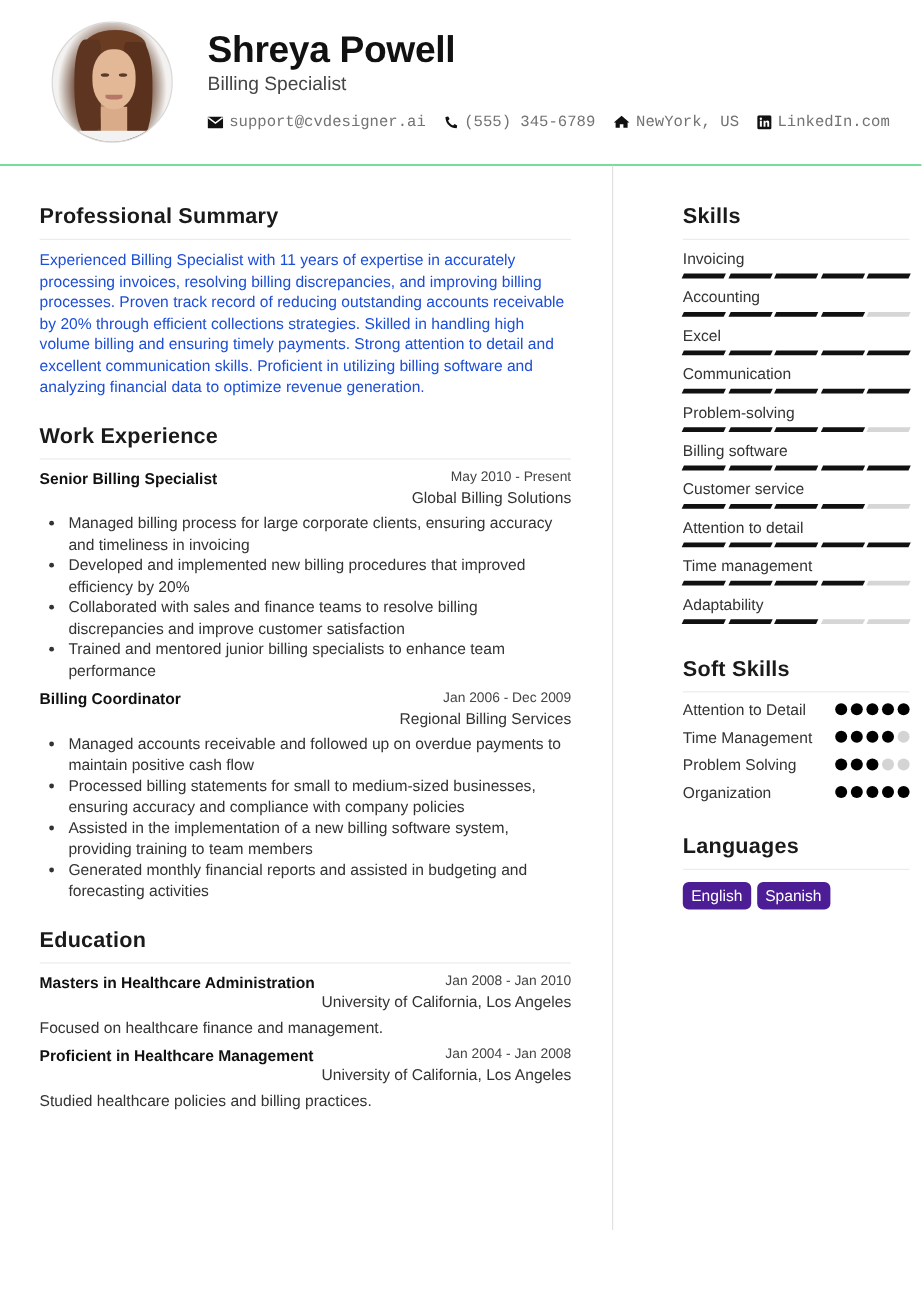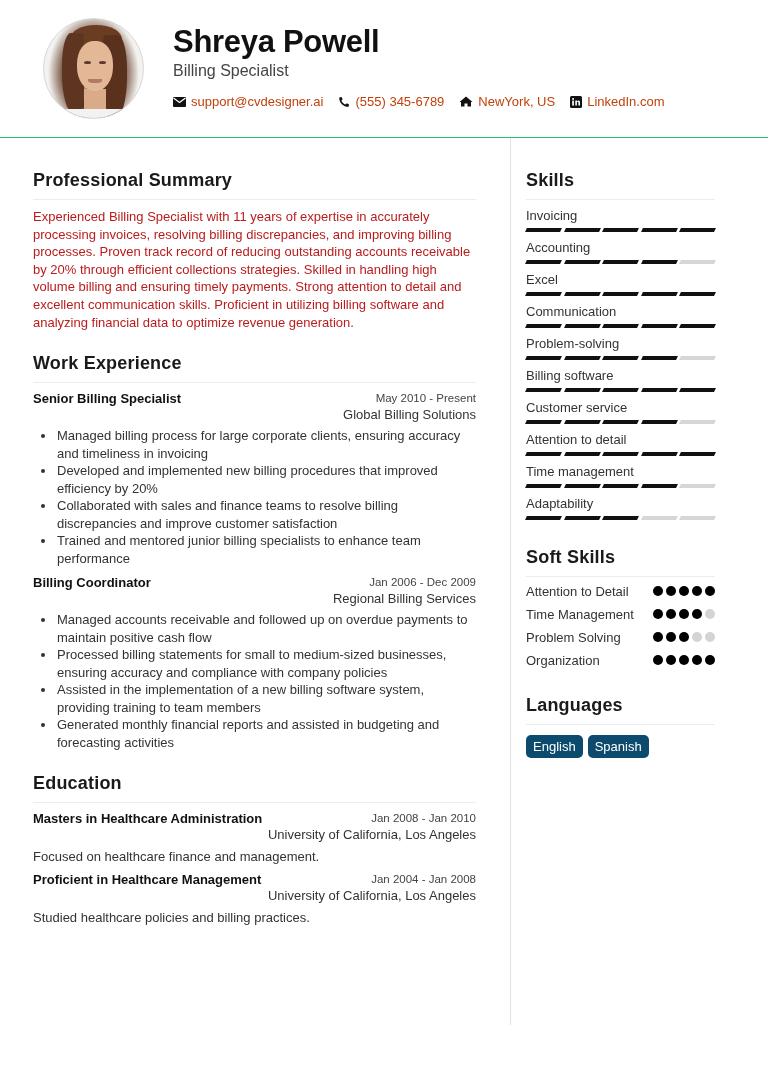--- a/index.html
+++ b/index.html
@@ -20,31 +20,31 @@
   .photo .hair-top { position: absolute; left: 26px; top: 6px; width: 52px; height: 28px; border-radius: 50% 50% 20% 20%; background: #6a3c22; }
   .photo .face { position: absolute; left: 33px; top: 22px; width: 36px; height: 50px; border-radius: 45% 45% 48% 48%; background: #e2b896; }
   .photo .eye { position: absolute; top: 42px; width: 7px; height: 3px; border-radius: 50%; background: #5a3a2a; }
   .photo .eye.l { left: 40px; } .photo .eye.r { left: 55px; }
   .photo .mouth { position: absolute; left: 44px; top: 60px; width: 14px; height: 4px; border-radius: 0 0 50% 50%; background: #b77766; }
   .photo .neck { position: absolute; left: 40px; top: 70px; width: 22px; height: 30px; background: #d9ab88; }
   .photo .shirt { position: absolute; left: 22px; top: 90px; width: 58px; height: 20px; background: #f2f2f2; }
 
   .name { position: absolute; left: 173px; top: 24px; font-size: 31px; font-weight: bold; color: #111111; letter-spacing: -0.3px; }
   .role { position: absolute; left: 173px; top: 62px; font-size: 16px; color: #444444; }
-  .contacts { position: absolute; left: 173px; top: 94px; display: flex; align-items: center; font-size: 13px; color: #c2410c; }
+  .contacts { position: absolute; left: 173px; top: 94px; display: flex; align-items: center; font-size: 13px; color: #737373; font-family: Liberation Mono, monospace; }
   .contact { display: flex; align-items: center; margin-right: 15px; }
   .contact svg { margin-right: 5px; flex: none; }
 
   
   .vline { position: absolute; left: 510px; top: 138px; width: 1px; height: 887px; background: #e2e2e2; }
   .left { position: absolute; left: 33px; top: 170px; width: 443px; }
-  .right { position: absolute; left: 526px; top: 170px; width: 189px; }
+  .right { position: absolute; left: 569px; top: 170px; width: 189px; }
 
   .section-title { font-size: 18px; font-weight: bold; color: #1a1a1a; letter-spacing: 0.2px; padding-bottom: 8px; border-bottom: 1px solid #ececec; }
-  .summary { font-size: 13px; line-height: 17.6px; color: #b91c1c; margin-top: 8px; }
+  .summary { font-size: 13px; line-height: 17.6px; color: #1d4ed8; margin-top: 8px; }
 
   .sec { margin-top: 22px; }
   .entry { margin-top: 8px; }
   .entry-head { display: flex; justify-content: space-between; align-items: flex-start; }
   .entry-title { font-size: 13px; font-weight: bold; color: #111111; }
   .entry-date { font-size: 11.5px; color: #444444; margin-top: 1px; }
   .entry-org { font-size: 13px; color: #333333; margin-top: 1px; text-align: right; }
   .bullets { list-style: none; margin-top: 5px; padding-left: 24px; }
   .bullets li { position: relative; font-size: 13px; line-height: 17.5px; color: #333333; }
   .bullets li::before { content: ""; position: absolute; left: -16px; top: 7px; width: 4px; height: 4px; border-radius: 50%; background: #333333; }
@@ -58,21 +58,21 @@
   .seg { width: 35px; height: 4px; background: #111111; transform: skewX(-25deg); }
   .seg.off { background: #d6d6d6; }
 
   .soft { display: flex; justify-content: space-between; margin-top: 6px; }
   .soft-name { font-size: 13px; color: #333333; line-height: 17px; width: 110px; }
   .dots { display: flex; gap: 3px; margin-top: 3px; }
   .dot { width: 10px; height: 10px; border-radius: 50%; background: #000000; }
   .dot.off { background: #d4d4d4; }
 
   .langs { display: flex; gap: 5px; margin-top: 10px; }
-  .lang { background: #0c4a6e; color: #ffffff; font-size: 13px; padding: 4px 7px; border-radius: 5px; }
+  .lang { background: #4c1d95; color: #ffffff; font-size: 13px; padding: 4px 7px; border-radius: 5px; }
 </style>
 </head>
 <body>
 
 <div class="header">
   <div class="photo">
     <div class="hair-top"></div>
       <div class="hair-l"></div>
       <div class="hair-r"></div>
     <div class="neck"></div>

